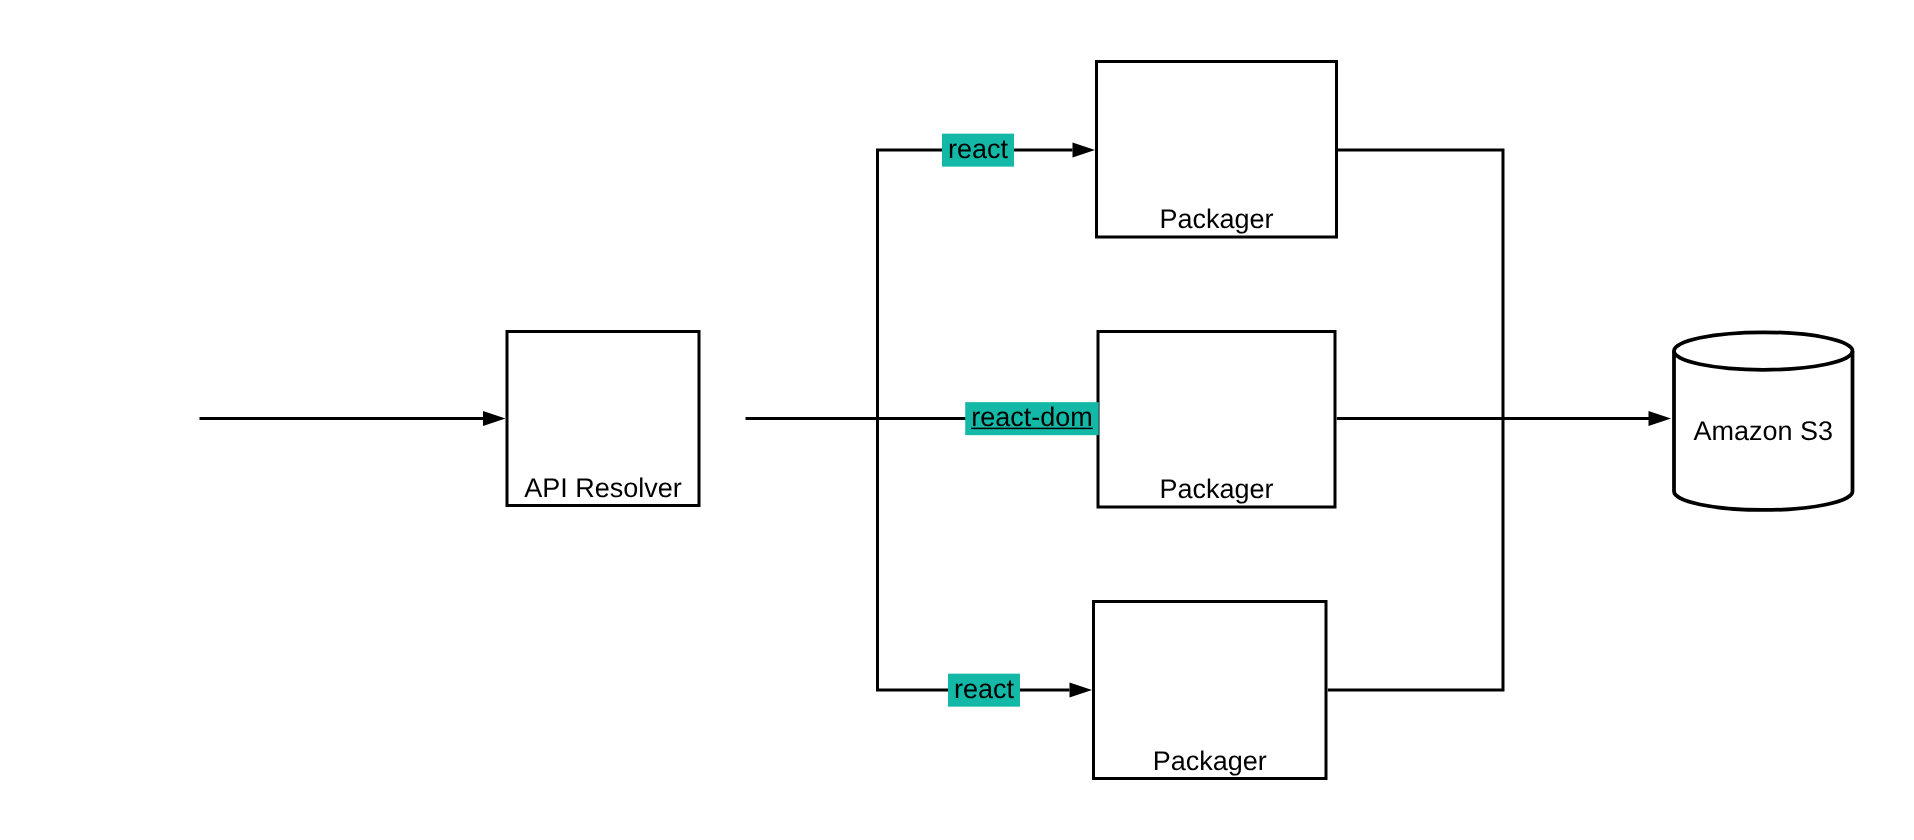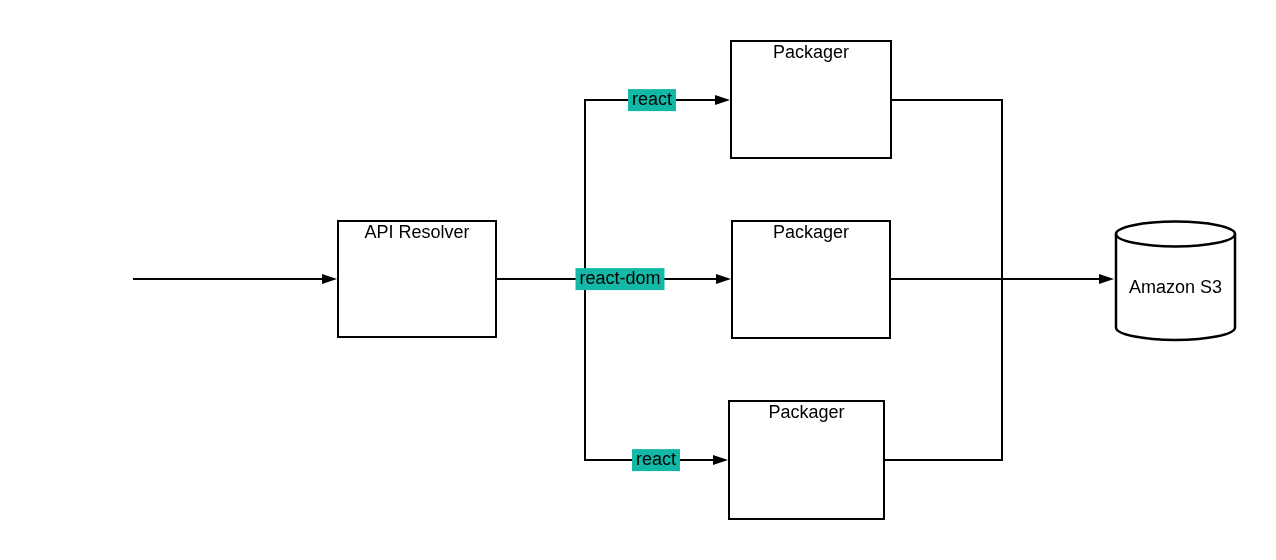--- a/index.html
+++ b/index.html
@@ -22,21 +22,21 @@
     left: 0;
     top: 0;
     z-index: 1;
   }
   .node {
     position: absolute;
     box-sizing: border-box;
     border: 2px solid #000000;
     background: #ffffff;
     display: flex;
-    align-items: flex-start;
+    align-items: flex-end;
     justify-content: center;
     text-align: center;
     z-index: 2;
   }
   .request-label {
     position: absolute;
     transform: translate(-50%, -50%);
     white-space: nowrap;
     z-index: 2;
   }
@@ -85,21 +85,21 @@
     <g fill="#000000" stroke="none">
       <polygon points="337,279 322,274 322,284"></polygon>
       <polygon points="730,100 715,95 715,105"></polygon>
       <polygon points="731,279 716,274 716,284"></polygon>
       <polygon points="728,460 713,455 713,465"></polygon>
       <polygon points="1114,279 1099,274 1099,284"></polygon>
     </g>
   </svg>
 
 
-  <div class="node" style="left:337px; top:220px; width:160px; height:118px;">
+  <div class="node" style="left:337px; top:220px; width:130px; height:118px;">
     <span>API Resolver</span>
   </div>
 
   <div class="node" style="left:730px; top:40px; width:162px; height:119px;">
     <span>Packager</span>
   </div>
 
   <div class="node" style="left:731px; top:220px; width:160px; height:119px;">
     <span>Packager</span>
   </div>
@@ -111,17 +111,17 @@
   <div class="cyl" style="left:1114px; top:220px; width:123px; height:122px;">
     <svg width="123" height="122" viewBox="0 0 123 122">
       <path d="M2,14 A59.5,12.5 0 0 1 121,14 L121,107.5 A59.5,12.5 0 0 1 2,107.5 Z" fill="#ffffff" stroke="#000000" stroke-width="2.5"></path>
       <path d="M2,14 A59.5,12.5 0 0 0 121,14" fill="none" stroke="#000000" stroke-width="2.5"></path>
     </svg>
     <div class="cyl-label">Amazon S3</div>
   </div>
 
   <span class="edge-label" style="left:652px; top:100px;">react</span>
 
-  <span class="edge-label" style="left:620px; top:279px;">react-dom</span>
+  <span class="edge-label" style="left:688px; top:279px;text-decoration:underline;">react-dom</span>
 
   <span class="edge-label" style="left:656px; top:460px;">react</span>
 
 </div>
 
 </body></html>

